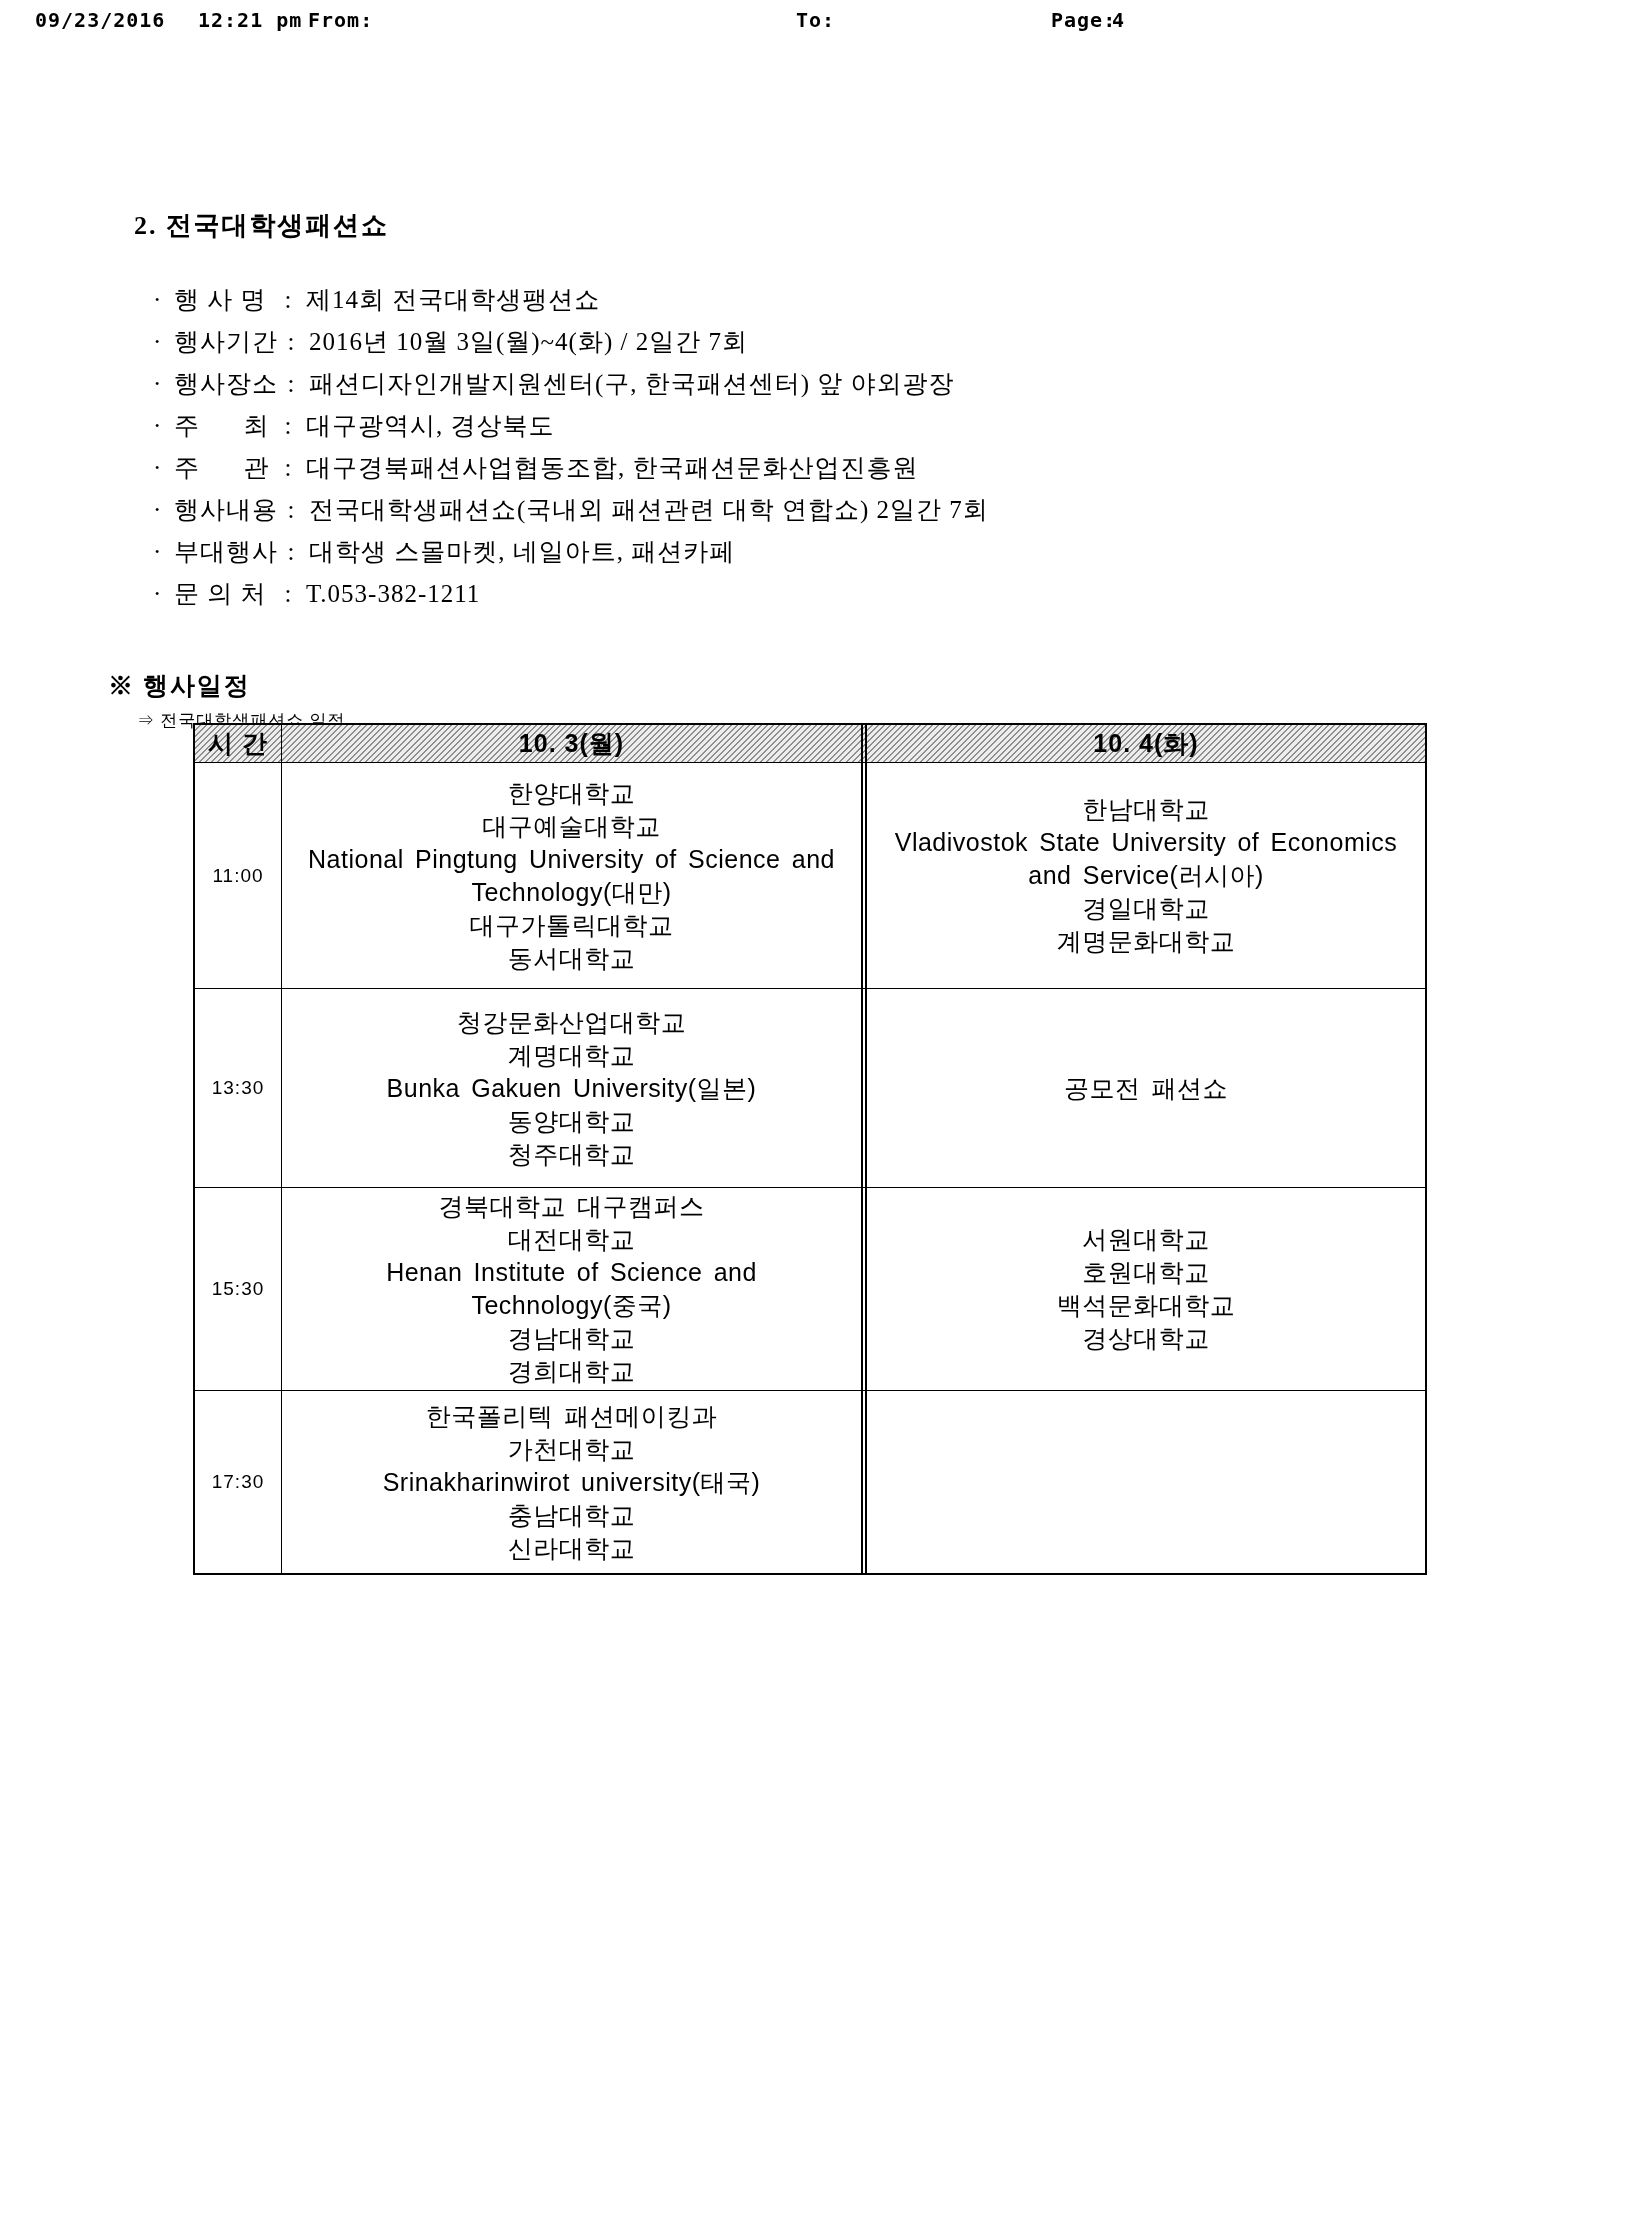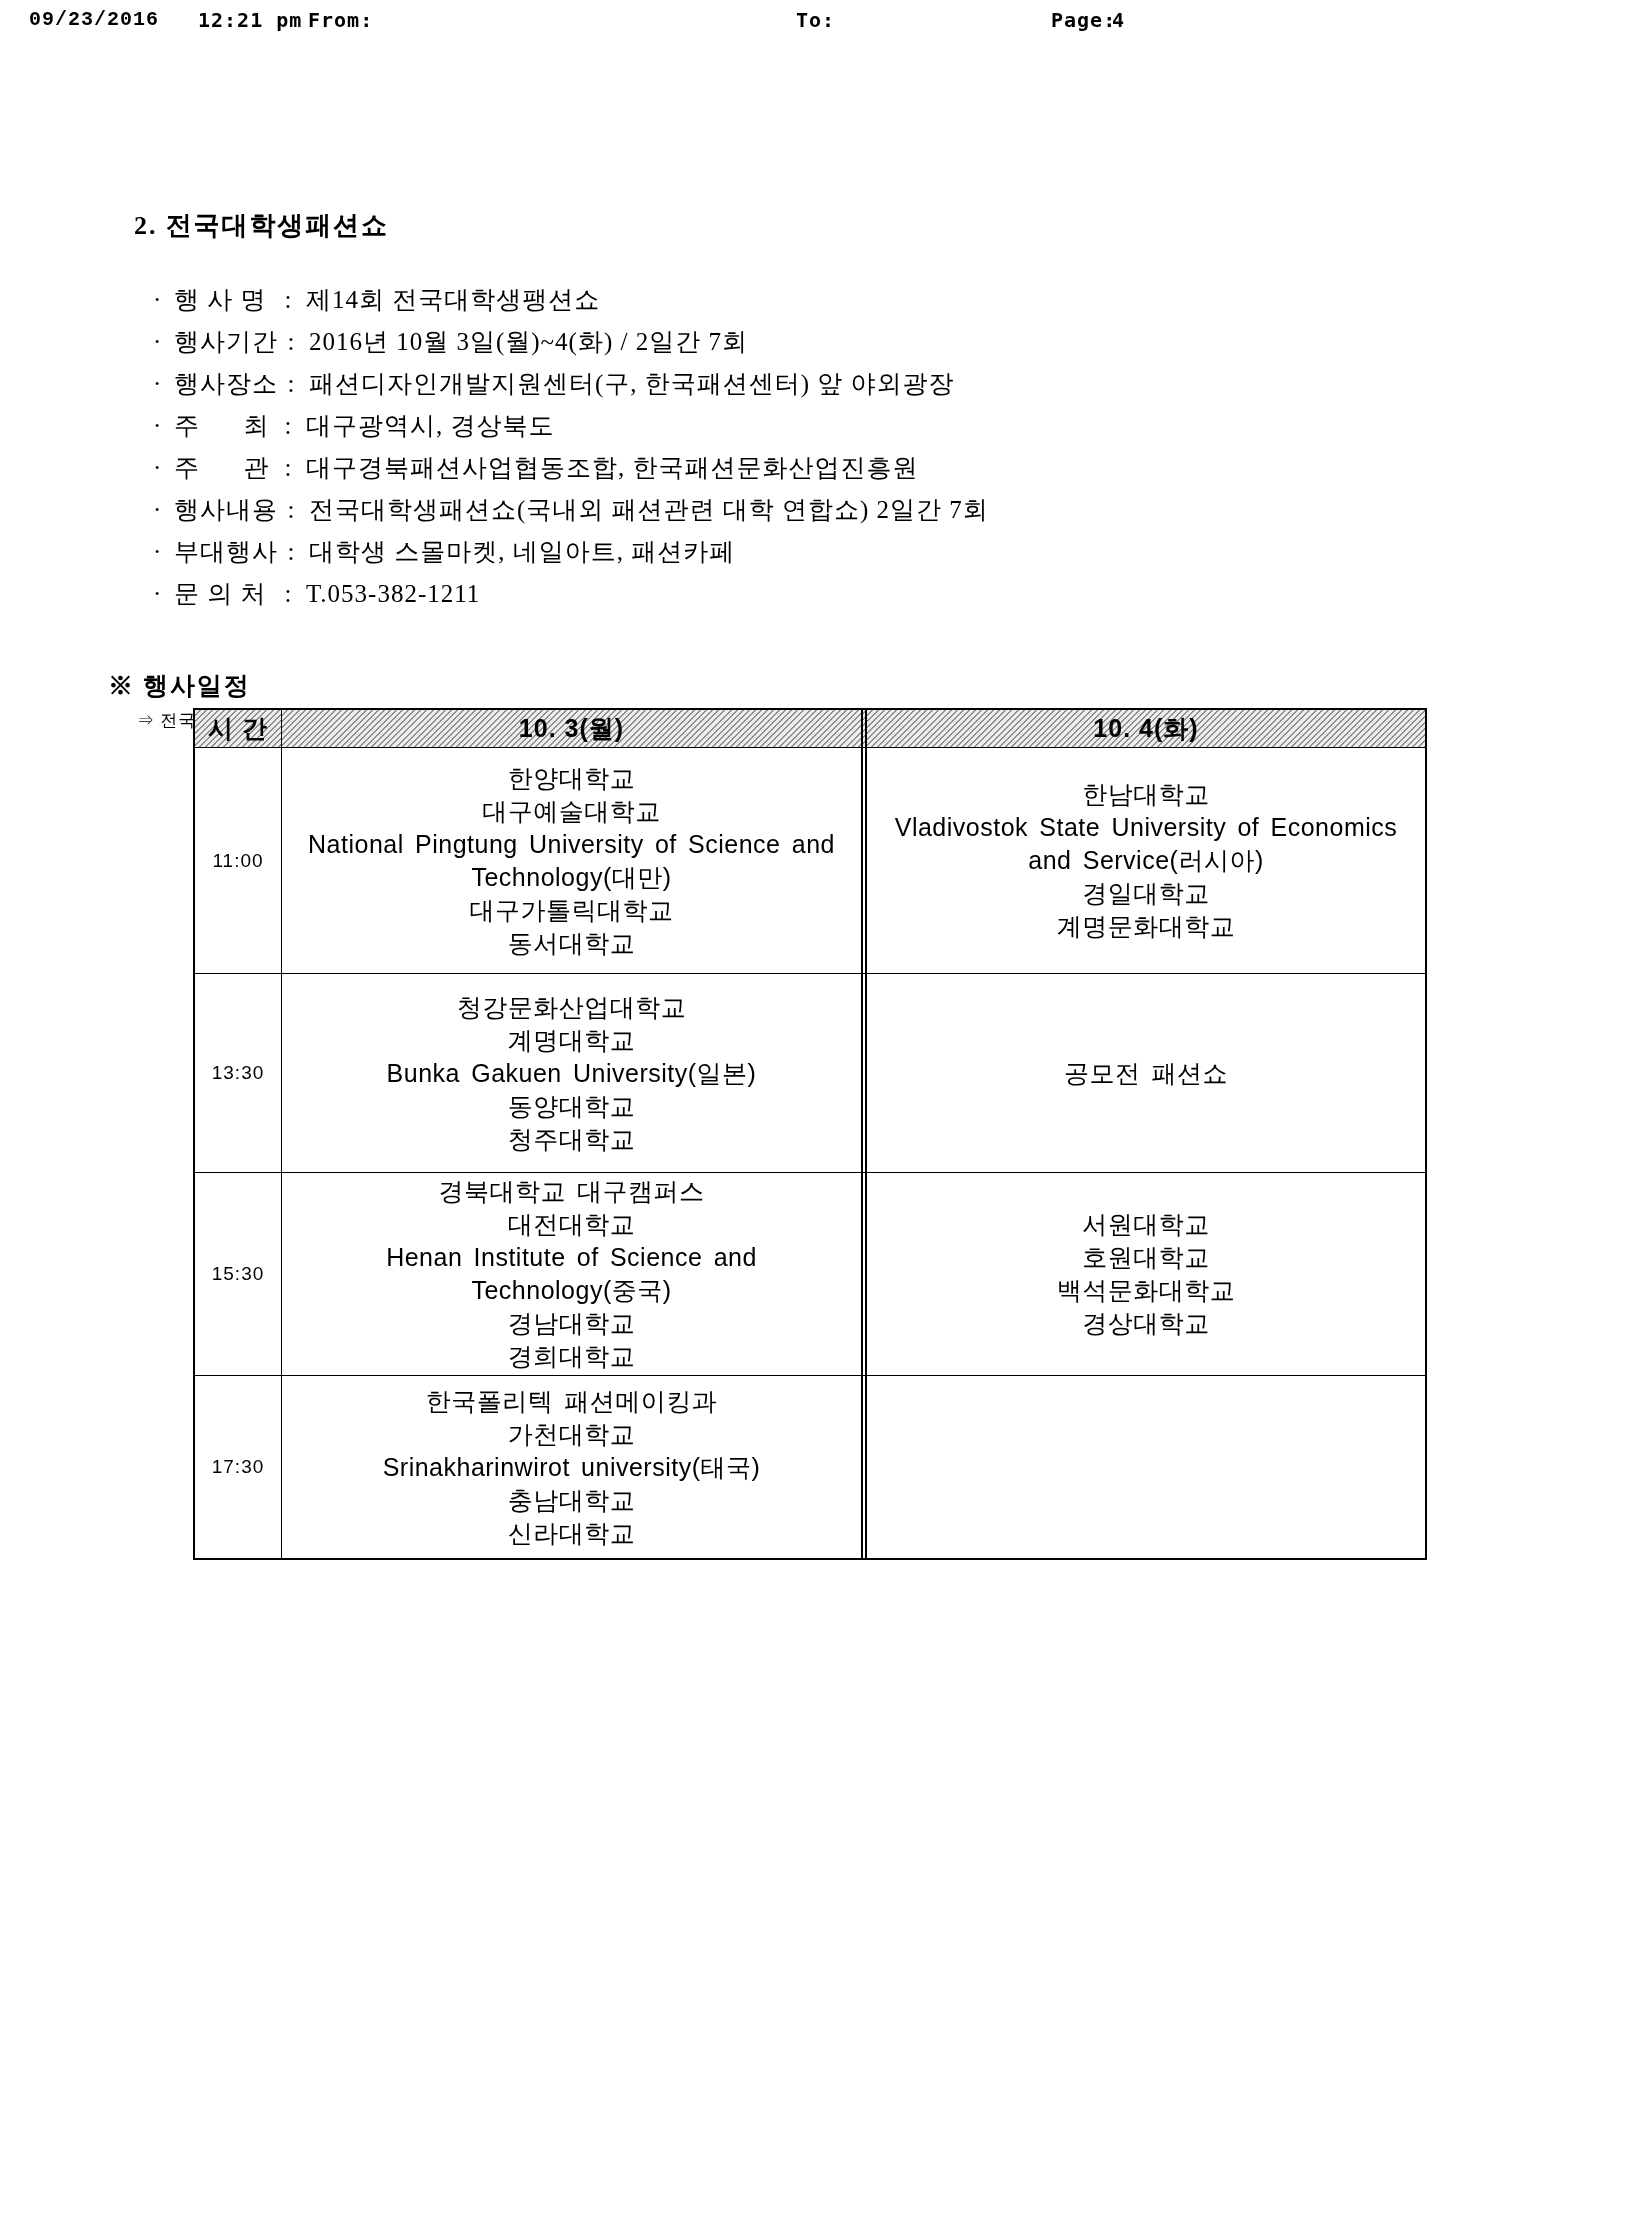--- a/index.html
+++ b/index.html
@@ -8,21 +8,21 @@
     background:#ffffff;color:#000;
     font-family:"Liberation Serif", serif;
   }
   
   .fax-header{
     position:absolute;top:7.6px;left:0;width:100%;height:29px;
     font-family:"DejaVu Sans Mono", monospace;
     font-size:20px;font-weight:600;letter-spacing:1px;
   }
   .fax-header span{position:absolute;top:0;white-space:pre;}
-  .fx-date{left:29px;font-family:Liberation Mono, monospace;}
+  .fx-date{left:35px;}
   .fx-time{left:198px;}
   .fx-from{left:308px;}
   .fx-to{left:796px;}
   .fx-pagelabel{left:1011px;margin-left:40px;}
   .fx-pagenum{left:1112px;}
 
   
   .doc-title{
     position:absolute;left:134px;top:208px;
     font-size:26px;font-weight:bold;letter-spacing:1.9px;white-space:pre;
@@ -44,21 +44,21 @@
     position:absolute;left:108px;top:669px;
     font-size:25px;font-weight:bold;letter-spacing:1.9px;white-space:pre;
   }
   .schedule-subheading{
     position:absolute;left:137px;top:709px;
     font-size:17px;letter-spacing:1px;white-space:pre;text-align:right;
   }
 
   
   .tbl{
-    position:absolute;left:193px;top:708px;width:1234px;
+    position:absolute;left:193px;top:723px;width:1234px;
     border:2.9px solid #000;box-sizing:border-box;
     font-family:"Liberation Sans", sans-serif;
   }
   .tr{display:flex;width:100%;box-sizing:border-box;}
   .tr + .tr{border-top:1.9px solid #000;}
   .col-time{
     width:87px;flex:0 0 87px;border-right:1.9px solid #000;box-sizing:border-box;
     display:flex;align-items:center;justify-content:center;
   }
   .col-day1{

